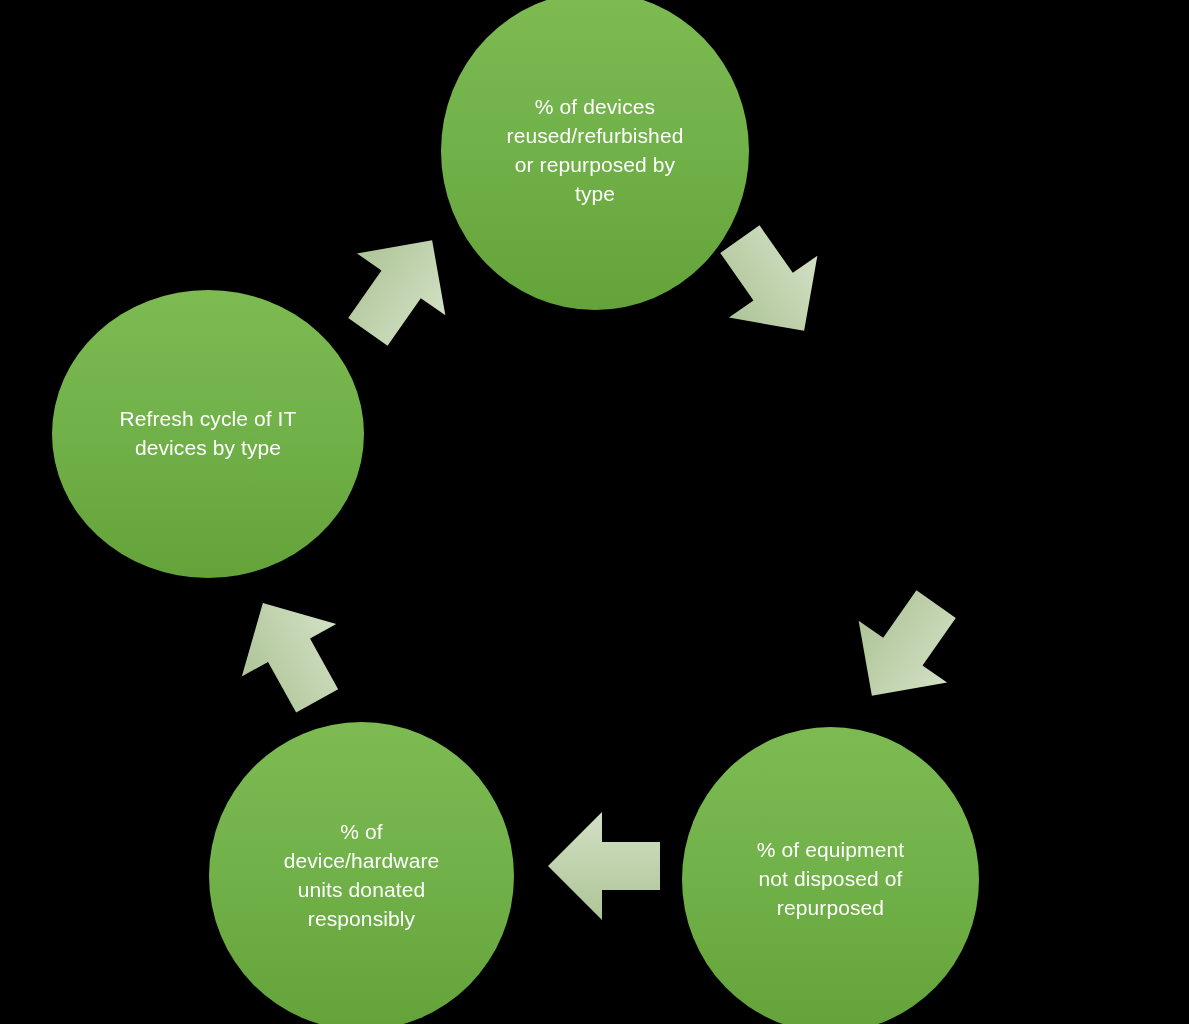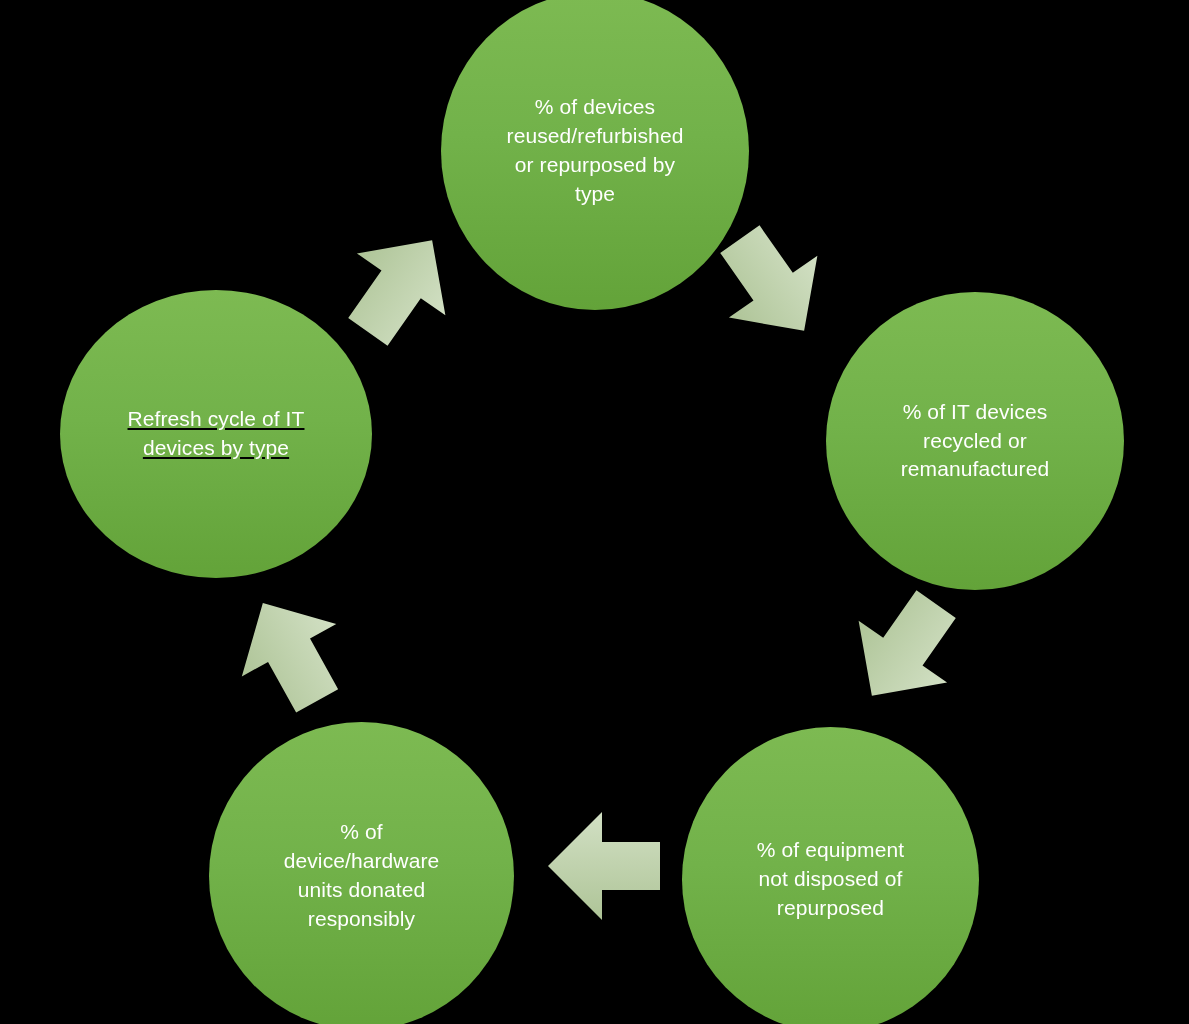--- a/index.html
+++ b/index.html
@@ -38,21 +38,21 @@
     padding: 0 14px;
     white-space: pre-line;
     font-family: "Liberation Sans", sans-serif;
   }
 
   
   #node-0 { left: 441px;  top: -8px;  width: 308px; height: 318px; }
   #node-1 { left: 826px;  top: 292px; width: 298px; height: 298px; }
   #node-2 { left: 682px;  top: 727px; width: 297px; height: 305px; }
   #node-3 { left: 209px;  top: 722px; width: 305px; height: 308px; }
-  #node-4 { left: 60px;   top: 290px; width: 312px; height: 288px; text-decoration: underline; }
+  #node-4 { left: 52px;   top: 290px; width: 312px; height: 288px; }
 
   
   .arrow {
     position: absolute;
     width: 112px;
     height: 108px;
   }
   .arrow svg { display: block; width: 100%; height: 100%; overflow: visible; }
 
   #arrow-0 { left: 716px; top: 231px; transform: rotate(55deg); }
@@ -126,25 +126,20 @@
     </svg>
   </div>
 
   <div class="node" id="node-0">
     <span class="node-label">% of devices
 reused/refurbished
 or repurposed by
 type</span>
   </div>
 
-  <div class="node" id="node-1">
-    <span class="node-label">% of IT devices
-recycled or
-remanufactured</span>
-  </div>
 
   <div class="node" id="node-2">
     <span class="node-label">% of equipment
 not disposed of
 repurposed</span>
   </div>
 
   <div class="node" id="node-3">
     <span class="node-label">% of
 device/hardware

